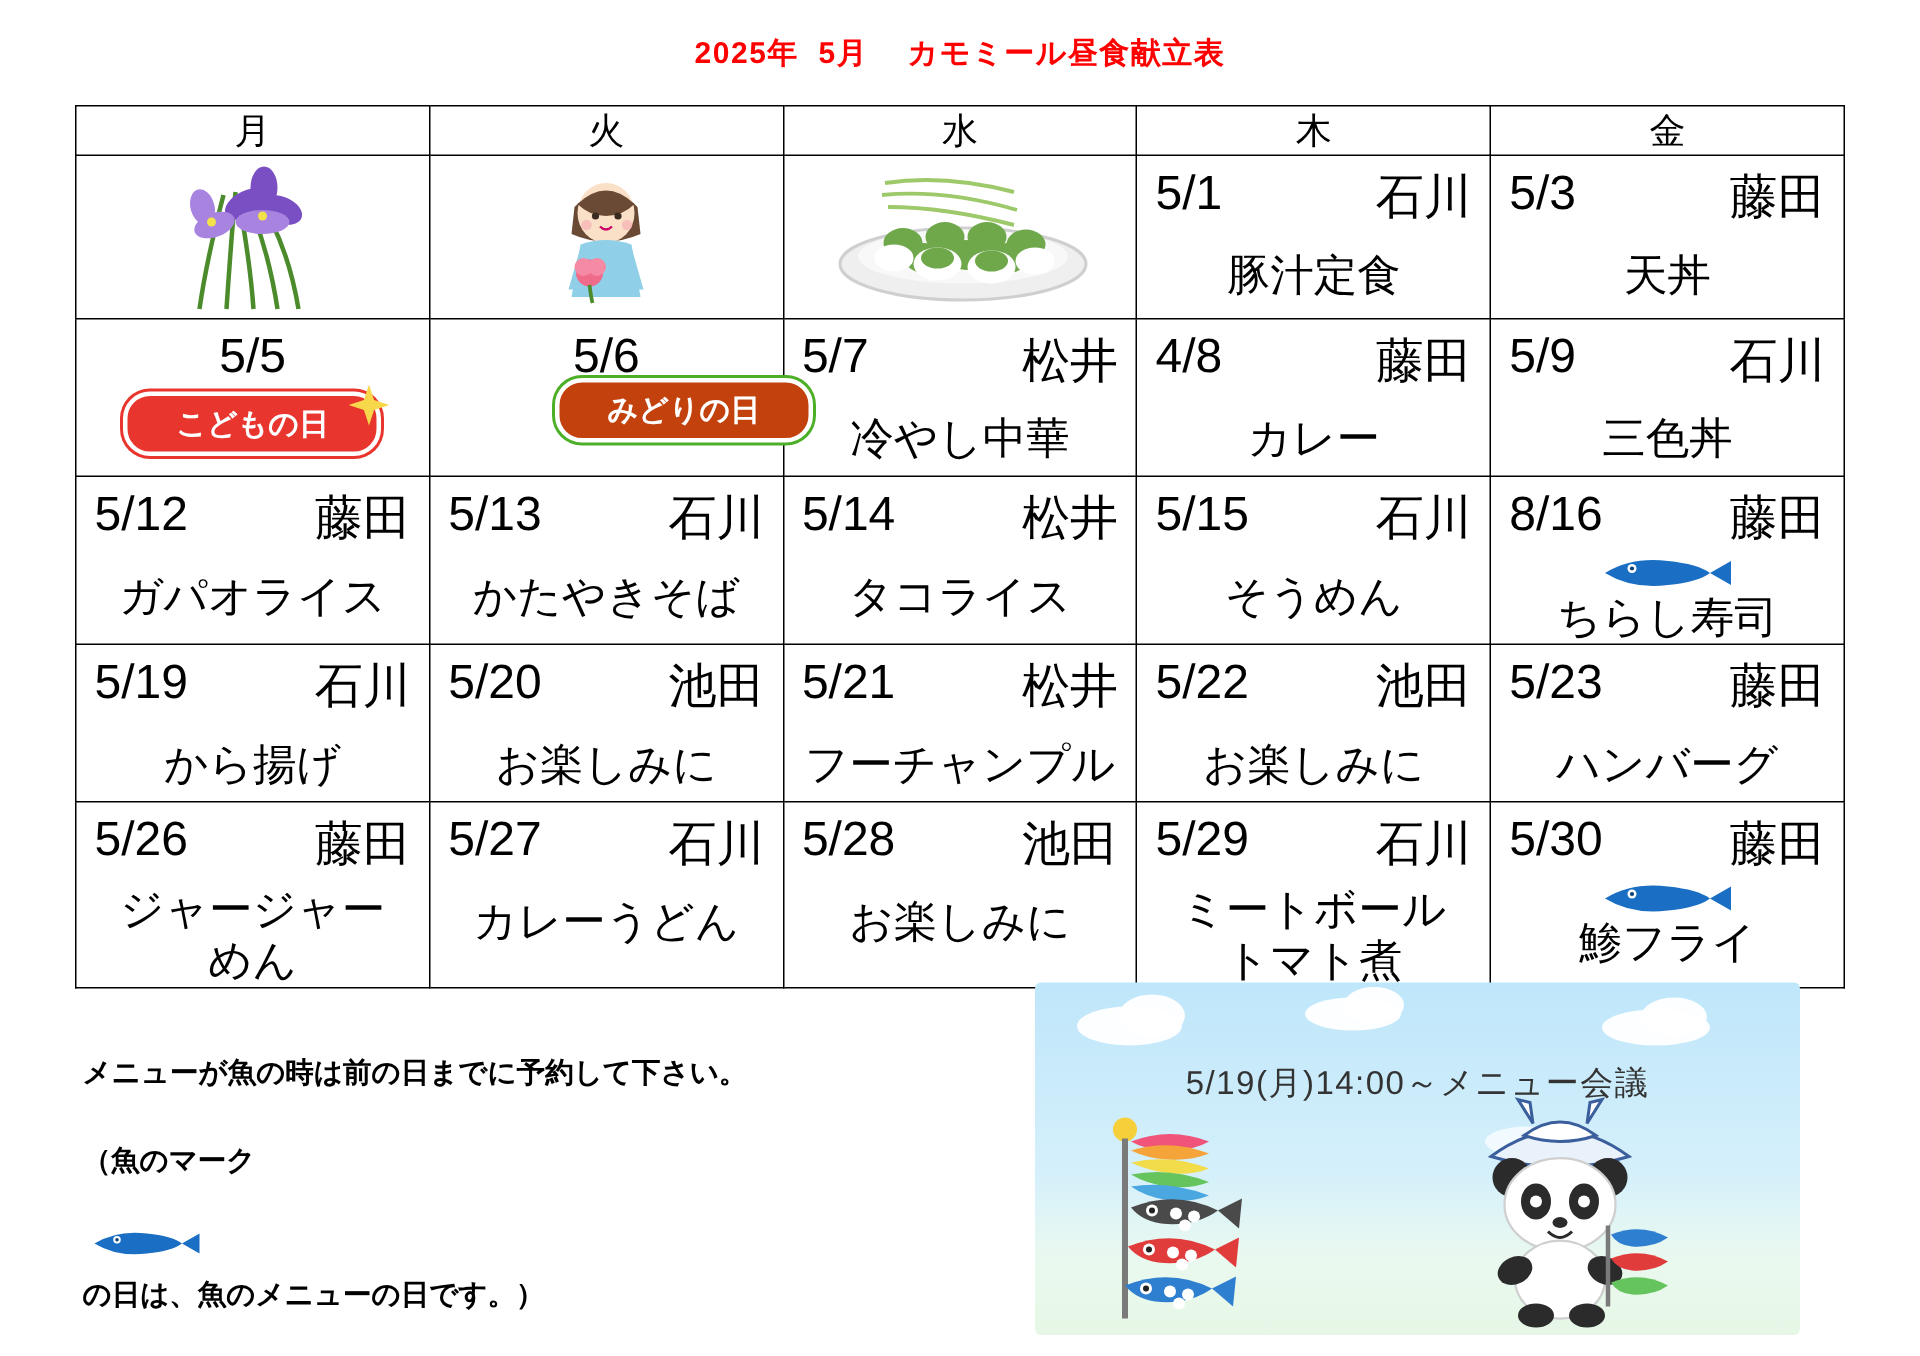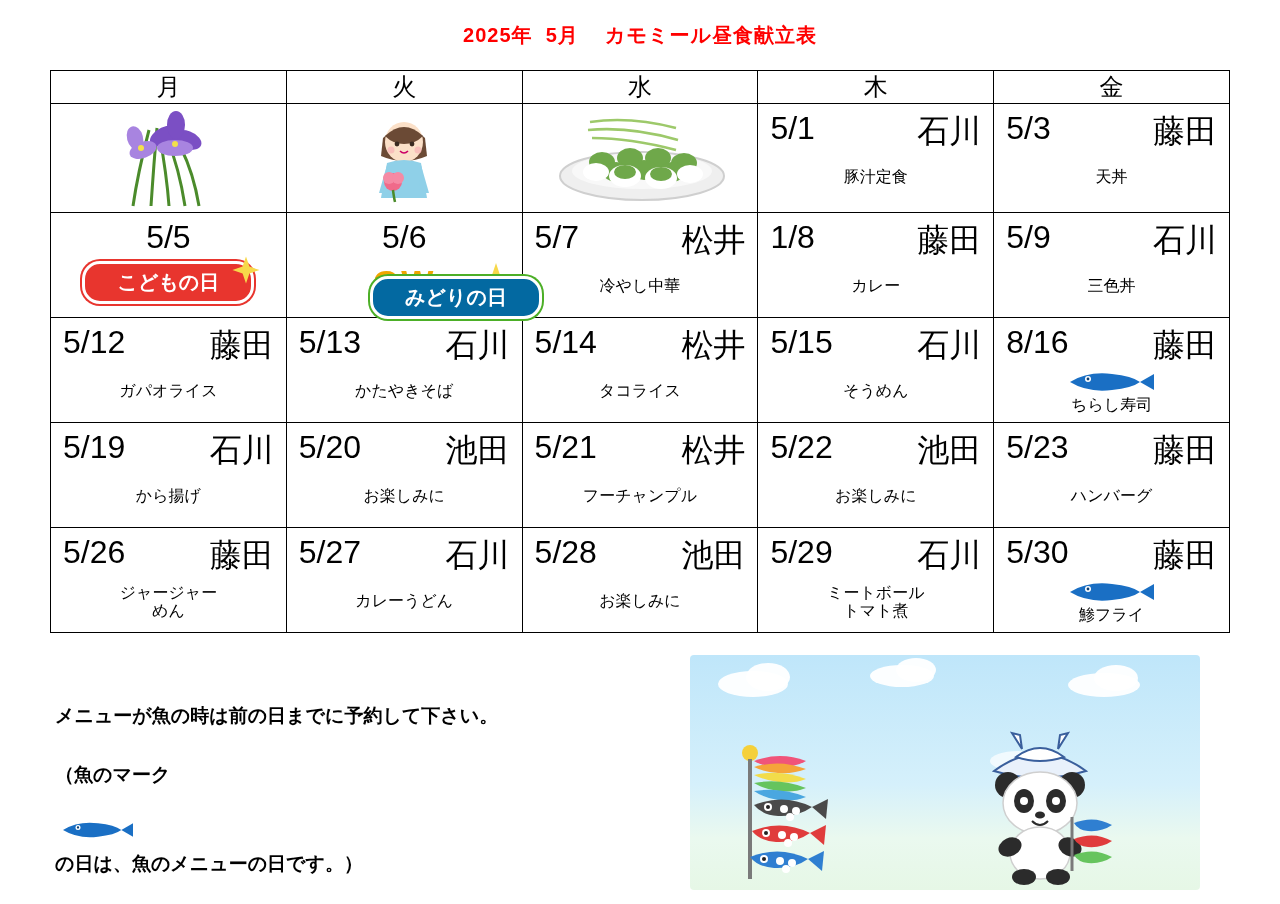--- a/index.html
+++ b/index.html
@@ -63,21 +63,21 @@
   .cell-head {
     font-size: 32px;
     padding: 6px 12px 0 12px;
     display: flex;
     justify-content: space-between;
     white-space: pre;
   }
   .cell-head .date { }
   .cell-head .staff { }
   .cell-menu {
-    font-size: 16px;
+    font-size: 29px;
     text-align: center;
     padding-top: 14px;
     line-height: 1.15;
     white-space: pre-line;
   }
   .cell-menu.two-line { padding-top: 6px; }
   .fish-row {
     text-align: center;
     margin-top: 2px;
     height: 26px;
@@ -97,21 +97,21 @@
     display: inline-block;
     border-radius: 18px;
     padding: 5px 32px;
     font-size: 20px;
     font-weight: bold;
     color: #fff;
     white-space: nowrap;
     text-align: right;
   }
   .badge-kodomo { background: #e8352e; border: 3px solid #ffffff; box-shadow: 0 0 0 2px #e8352e; }
-  .badge-midori { background: #0369a1; border: 3px solid #ffffff; box-shadow: 0 0 0 2px #4caf27; margin-top: 24px; }
+  .badge-midori { background: #c2410c; border: 3px solid #ffffff; box-shadow: 0 0 0 2px #4caf27; }
   .gw-text {
     font-size: 34px;
     font-weight: bold;
     color: #f0a500;
     letter-spacing: 2px;
     text-shadow: 1px 1px 0 #fff, -1px -1px 0 #fff;
   }
   .holiday-sub {
     position: absolute;
     top: 0;
@@ -307,21 +307,21 @@
         </td>
         <td class="day">
           <div class="cell-head">
             <span class="date">5/7</span>
             <span class="staff">松井</span>
           </div>
           <div class="cell-menu">冷やし中華</div>
         </td>
         <td class="day">
           <div class="cell-head">
-            <span class="date">1/8</span>
+            <span class="date">4/8</span>
             <span class="staff">藤田</span>
           </div>
           <div class="cell-menu">カレー</div>
         </td>
         <td class="day">
           <div class="cell-head">
             <span class="date">5/9</span>
             <span class="staff">石川</span>
           </div>
           <div class="cell-menu">三色丼</div>
@@ -485,20 +485,21 @@
 
   <div class="poster">
     <div class="cloud" style="left:28px;top:16px;width:70px;height:26px;"></div>
     <div class="cloud" style="left:56px;top:8px;width:44px;height:28px;"></div>
     <div class="cloud" style="left:180px;top:10px;width:64px;height:22px;"></div>
     <div class="cloud" style="left:206px;top:3px;width:40px;height:24px;"></div>
     <div class="cloud" style="left:378px;top:18px;width:72px;height:24px;"></div>
     <div class="cloud" style="left:404px;top:10px;width:44px;height:26px;"></div>
     <div class="cloud" style="left:300px;top:96px;width:56px;height:20px;opacity:.7;"></div>
 
+    <div class="poster-text">5/19(月)14:00～メニュー会議</div>
 
     <div style="position:absolute;left:20px;top:88px;">
       <svg width="150" height="140" viewBox="0 0 150 140" aria-hidden="true">
         <circle cx="40" cy="10" r="8" fill="#f5d03a"></circle>
         <line x1="40" y1="16" x2="40" y2="136" stroke="#7a7a7a" stroke-width="4"></line>
         <g>
           <path d="M44 18 q26 -10 52 0 q-10 6 -26 6 q-16 0 -26 -6 z" fill="#f0547a"></path>
           <path d="M44 24 q26 -8 52 2 q-12 5 -28 4 q-14 -1 -24 -6 z" fill="#f5a43a"></path>
           <path d="M44 32 q26 -6 52 4 q-12 5 -28 3 q-14 -2 -24 -7 z" fill="#f2dc4a"></path>
           <path d="M44 40 q26 -5 52 5 q-12 5 -28 3 q-14 -2 -24 -8 z" fill="#66c45e"></path>

